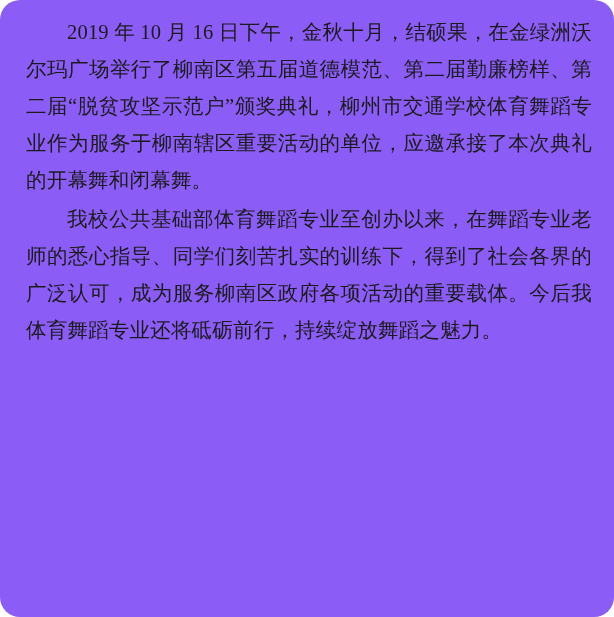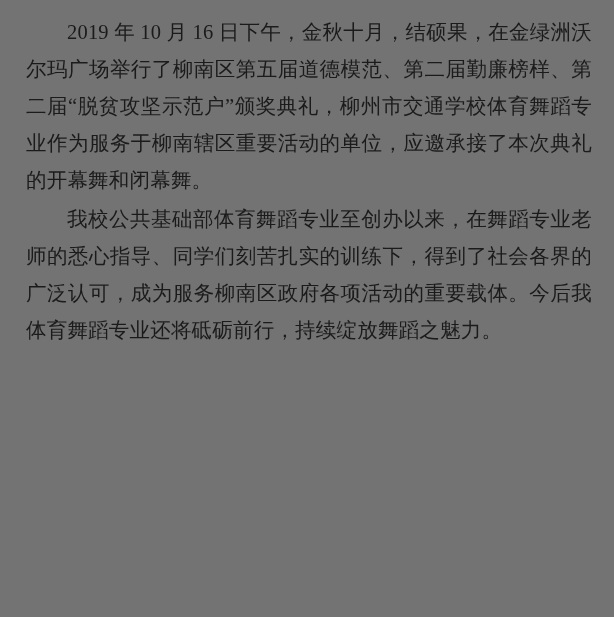--- a/index.html
+++ b/index.html
@@ -12,21 +12,22 @@
     background: #ffffff;
     font-family: "Liberation Serif", "DejaVu Serif", serif;
     color: #1a1a1a;
     overflow: hidden;
   }
   .page {
     box-sizing: border-box;
     width: 614px;
     height: 617px;
     padding: 14px 22px 10px 26px;
-    background: #737373;
+    background: #8b5cf6;
+    border-radius: 20px;
   }
   .para {
     font-size: 20.5px;
     line-height: 37px;
     text-indent: 2em;
     text-align: justify;
     text-justify: inter-ideograph;
     letter-spacing: 0.2px;
     margin: 0 0 2px 0;
     color: #1b1b1b;

